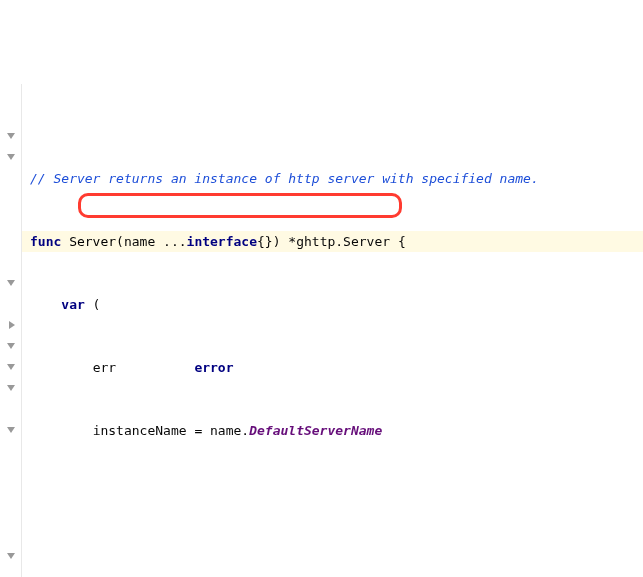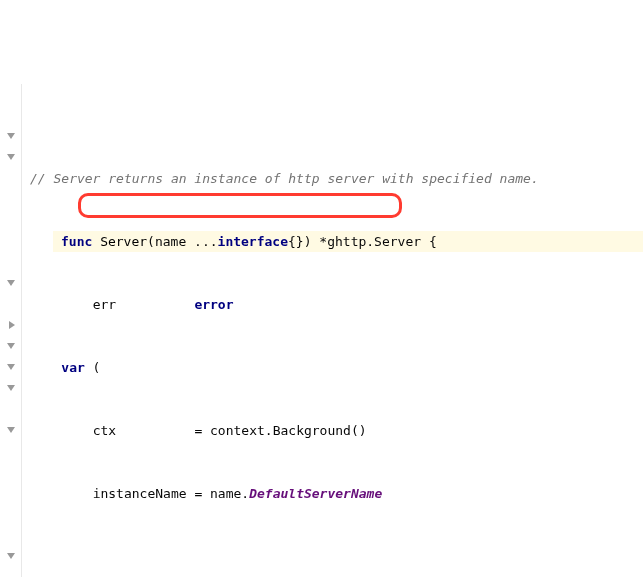--- a/index.html
+++ b/index.html
@@ -29,23 +29,22 @@
       position: absolute;
       left: 6px;
       width: 10px;
       height: 10px;
       cursor: pointer;
     }
     .fold svg { display: block; }
     .line { padding-left: 8px; }
     .line.func-decl {
       background: #fffae3;
-      margin-left: 31px;
     }
-    .comment { color: #737373; font-style: italic; }
+    .comment { color: #1d4ed8; font-style: italic; }
     .keyword { color: #000080; font-weight: bold; }
     .func-name { color: #000000; }
     .type { color: #000080; font-weight: bold; }
     .field { color: #660e7a; font-weight: bold; font-style: italic; margin-top: 40px; }
     .highlight-box {
       border: 3px solid #ff3b30;
       border-radius: 10px;
       position: absolute;
       pointer-events: none;
     }
@@ -82,23 +81,22 @@
           <path d="M1 2 L9 2 L5 8 Z" fill="#999"></path>
         </svg></span>
     <span class="fold" style="top:467px"><svg width="10" height="10">
           <path d="M1 2 L9 2 L5 8 Z" fill="#999"></path>
         </svg></span>
     
   </div>
 
   <div class="line"><span class="comment">// Server returns an instance of http server with specified name.</span></div>
   <div class="line func-decl"><span class="keyword">func</span> <span class="func-name">Server</span><span>(name ...</span><span class="keyword">interface</span><span>{}) *ghttp.Server {</span></div>
+  <div class="line">    <span class="keyword">var</span><span> (</span></div>
   <div class="line">        <span>err</span>          <span class="type">error</span></div>
-  <div class="line">    <span class="keyword">var</span><span> (</span></div>
-  <div class="line">        <span>ctx</span>          <span>= context.Background()</span></div>
   <div class="line">        <span>instanceName</span> <span>= name.</span><span class="field">DefaultServerName</span></div>
   
   
   
   
   
   
   
   
   

